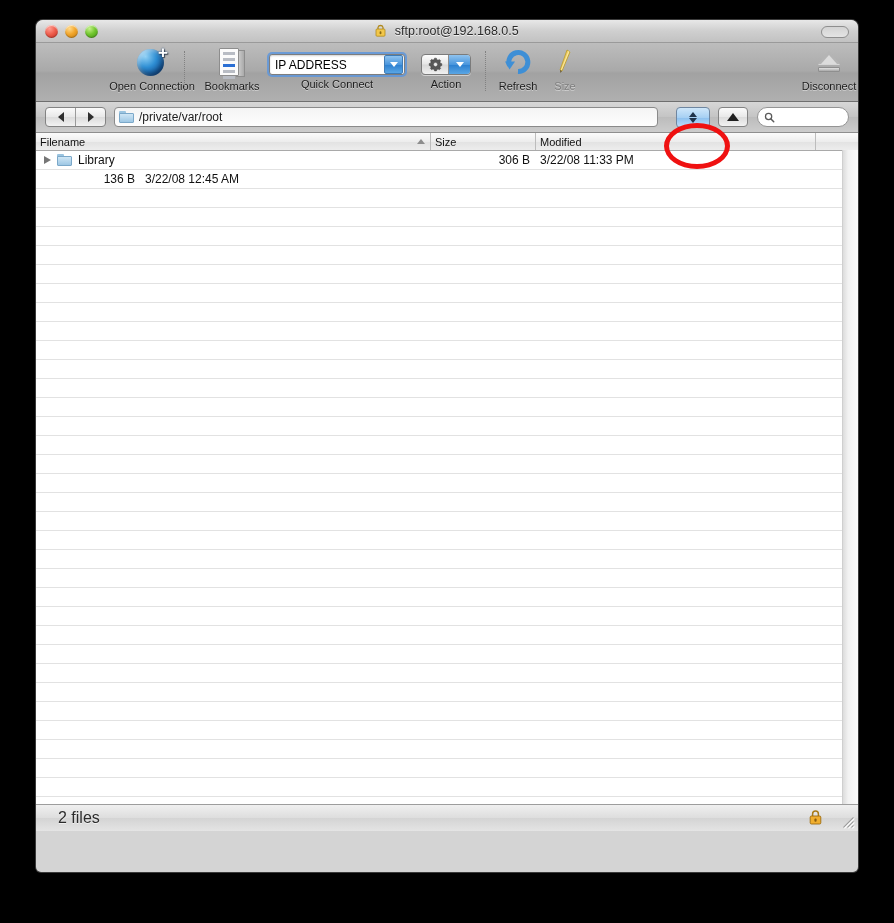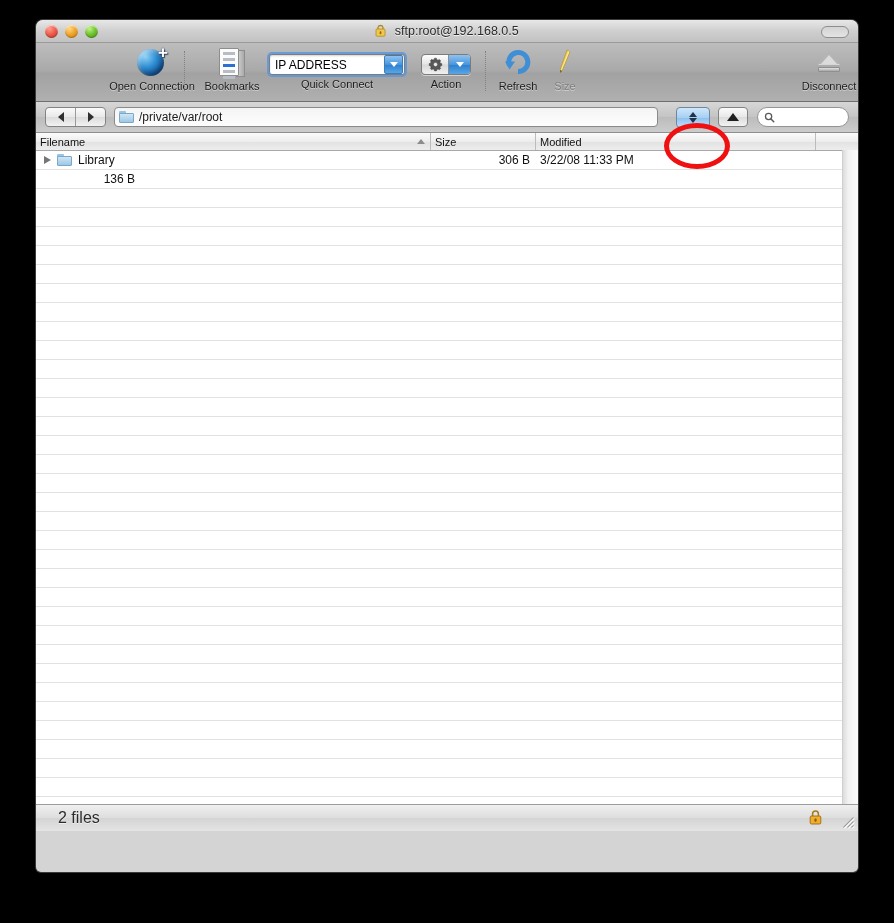--- a/index.html
+++ b/index.html
@@ -581,20 +581,21 @@
               <span class="tab"></span>
               <span class="body"></span>
             </span>
             <span>Library</span>
           </div>
           <div class="c-size">306 B</div>
           <div class="c-mod">3/22/08 11:33 PM</div>
         </div>
         <div class="row">
           <div class="c-size">136 B</div>
+          <div class="c-mod">3/22/08 12:45 AM</div>
         </div>
         <div class="row">
           <div class="c-name"></div>
           <div class="c-size"></div>
           <div class="c-mod"></div>
         </div>
         <div class="row">
           <div class="c-name"></div>
           <div class="c-size"></div>
           <div class="c-mod"></div>

